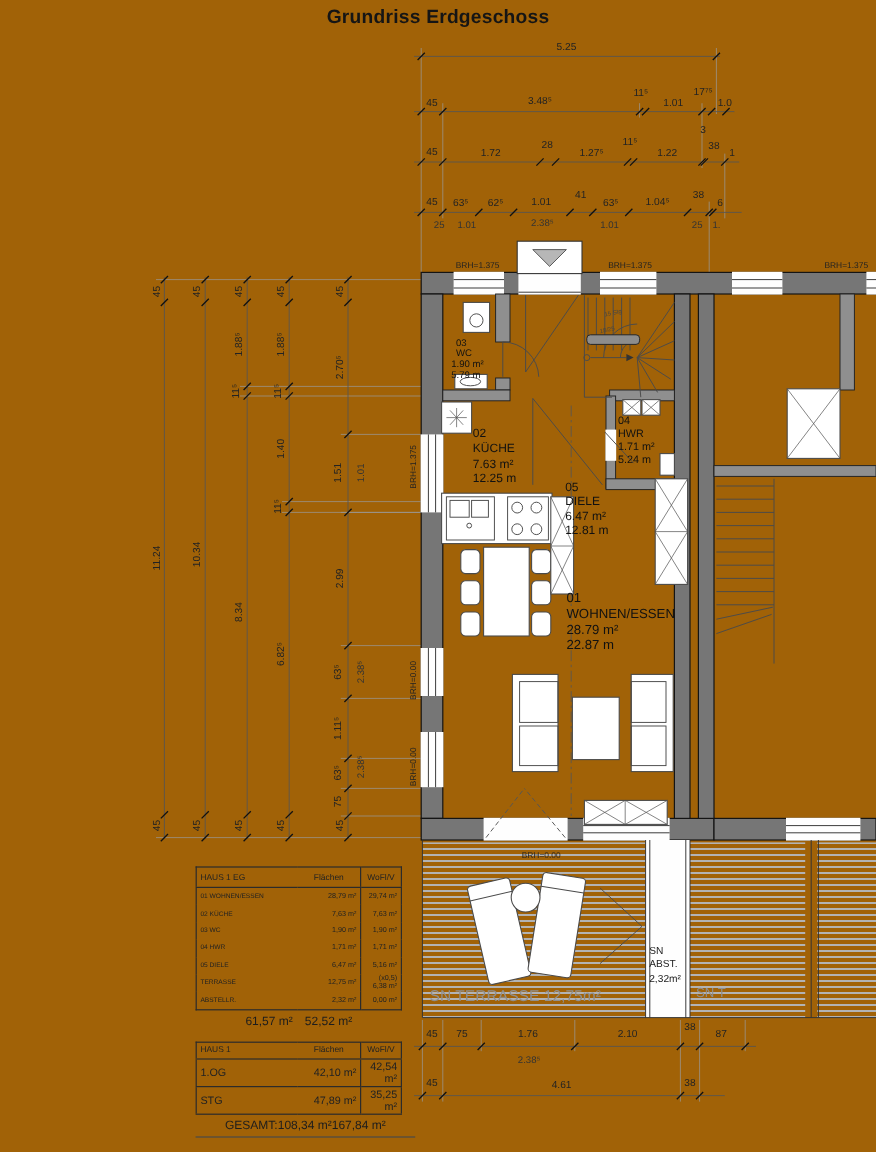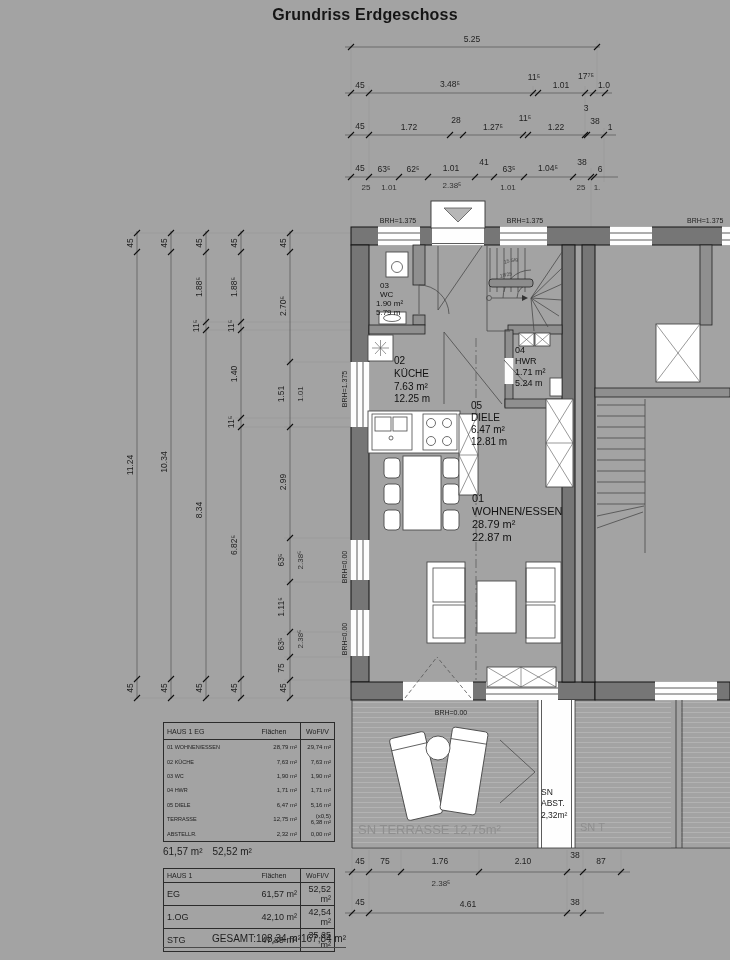--- a/index.html
+++ b/index.html
@@ -1,16 +1,16 @@
 <!DOCTYPE html>
 <html><head>
 <meta charset="utf-8">
 <style>
   html,body{margin:0;padding:0;background:#fff}
-  .page{position:relative;width:730px;height:960px;background:#a3a3a3;overflow:hidden;
+  .page{position:relative;width:730px;height:960px;background:#a16207;overflow:hidden;
         font-family:"Liberation Sans",sans-serif}
   .title{position:absolute;top:6px;left:0;width:730px;text-align:center;
          font-size:16px;font-weight:700;color:#151515;letter-spacing:.2px}
   .hatch{position:absolute;background:repeating-linear-gradient(to bottom,#b3b3b3 0 1px,transparent 1px 5px)}
   #hatchA{left:352px;top:702px;width:186px;height:146px}
   #hatchB{left:575px;top:702px;width:96px;height:146px}
   #hatchC{left:681px;top:702px;width:49px;height:146px}
   svg{position:absolute;left:0;top:0}
   svg text{font-family:"Liberation Sans",sans-serif;fill:#222}
   .dim{font-size:8.5px;text-anchor:middle;fill:#232323}
@@ -46,25 +46,25 @@
   .t1 tr.th td{font-size:7px;height:14px;border-bottom:1px solid #2b2b2b}
   .t1 tr:not(.th) td{height:12.4px}
   .t2 td{font-size:9px}
   .t2 td:first-child{width:78px}
   .t2 td:nth-child(2){width:46px}
   .t2 tr.th td{font-size:7px;height:11px;border-bottom:1px solid #2b2b2b}
   .t2 tr:not(.th) td{height:12px;border-bottom:1px solid #2b2b2b}
   td.r{text-align:right}
   td.c{text-align:center}
   td.v{border-left:1px solid #2b2b2b}
-  .t1sum{position:absolute;left:163px;top:846px;width:172px;text-align:left;
+  .t1sum{position:absolute;left:163px;top:846px;width:172px;text-align:center;
          font-size:10px;color:#1d1d1d}
   .t1sum span+span{margin-left:10px}
   .gesamt{position:absolute;left:163px;top:933px;width:183px;display:flex;
-          justify-content:flex-end;font-size:10px;color:#1d1d1d;
+          justify-content:center;font-size:10px;color:#1d1d1d;
           border-bottom:1px solid #4a4a4a;padding-bottom:3px}
 </style>
 </head>
 <body>
 
 <div class="page">
 
   <div class="title">Grundriss Erdgeschoss</div>
 
   <div class="hatch" id="hatchA"></div>
@@ -418,25 +418,20 @@
 
   <div class="t2">
     <table>
       <tbody>
           <tr class="th">
         <td>HAUS 1</td>
         <td class="c">Flächen</td>
         <td class="c v">WoFl/V</td>
       </tr>
       <tr>
-            <td>EG</td>
-            <td class="r">61,57 m²</td>
-            <td class="r v">52,52 m²</td>
-          </tr>
-      <tr>
             <td>1.OG</td>
             <td class="r">42,10 m²</td>
             <td class="r v">42,54 m²</td>
           </tr>
       <tr>
             <td>STG</td>
             <td class="r">47,89 m²</td>
             <td class="r v">35,25 m²</td>
           </tr>
     </tbody>

